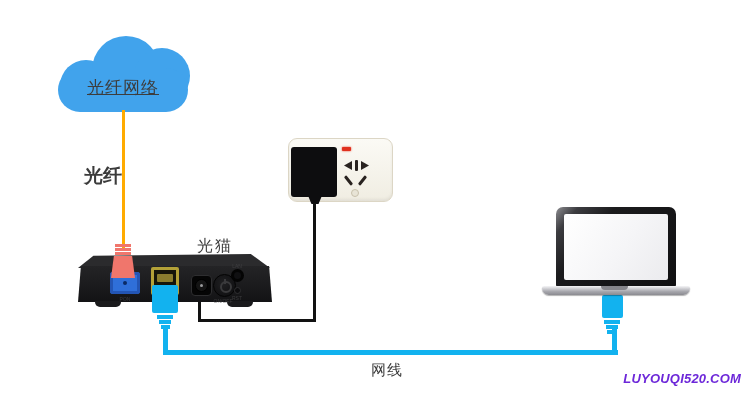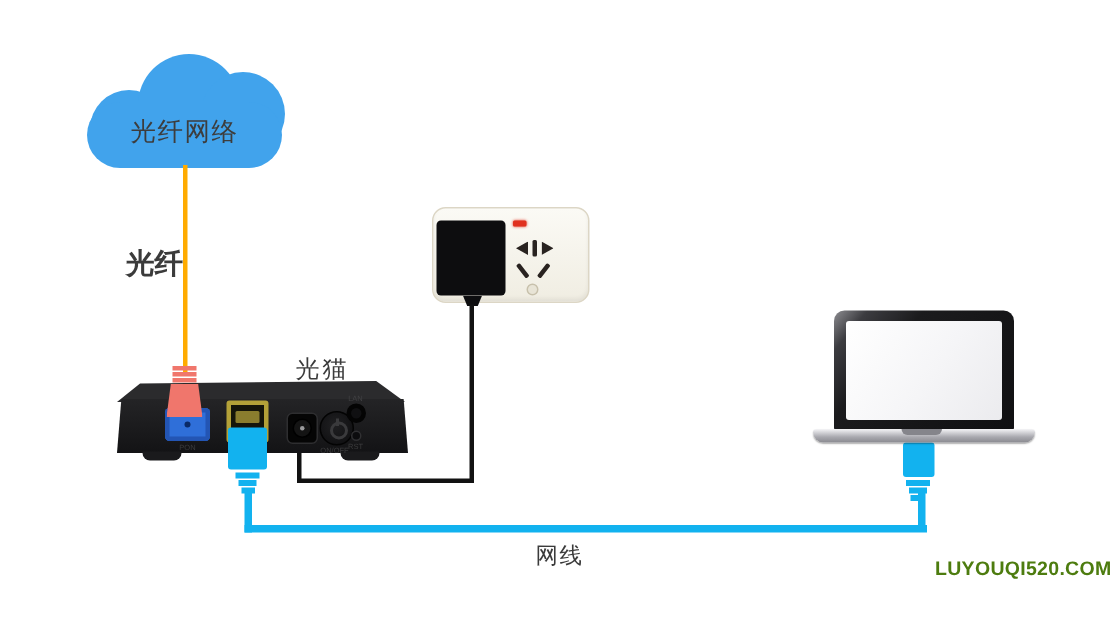--- a/index.html
+++ b/index.html
@@ -5,21 +5,21 @@
   html,body{margin:0;padding:0;background:#ffffff;}
   body{font-family:"Liberation Sans","DejaVu Sans",sans-serif;}
   .scene{position:relative;width:745px;height:419px;background:#ffffff;overflow:hidden;}
   .abs{position:absolute;}
   .label{color:#3b3b3b;}
 
   
   .cloud-part{background:#41a3ec;position:absolute;border-radius:50%;}
   .cloud-base{background:#41a3ec;position:absolute;border-radius:22px;}
   .cloud-text{position:absolute;left:0;right:0;top:40px;text-align:center;
-    font-size:17px;color:#3d3d3d;letter-spacing:1px;}
+    font-size:17px;color:#3d3d3d;letter-spacing:1px;text-decoration:underline;}
 
   
   .fiber-line{background:#ffab00;}
   .power-line{background:#121212;}
   .eth-line{background:#12b2ef;}
 
   
   .modem-top{background:#2b2b2d;clip-path:polygon(8% 12%,90% 0,100% 100%,0 100%);}
   .modem-face{background:linear-gradient(#242426,#131315);clip-path:polygon(1.5% 0,98.5% 0,100% 100%,0 100%);}
   .modem-foot{background:#1a1a1c;border-radius:0 0 5px 5px;}
@@ -59,21 +59,21 @@
   
   .lap-bezel{background:linear-gradient(130deg,#8d8d91 0%,#3c3c40 12%,#1b1b1d 32%,#101012 100%);
     border-radius:7px 7px 2px 2px;}
   .lap-screen{background:linear-gradient(125deg,#ffffff 0%,#f5f5f7 55%,#ebebee 100%);border-radius:2px;}
   .lap-base{background:linear-gradient(#f5f5f7,#a8a8ae 60%,#8a8a90);border-radius:3px 3px 9px 9px;
     box-shadow:0 1px 1px rgba(0,0,0,.3);}
   .lap-notch{background:#85858b;border-radius:0 0 5px 5px;}
 
   
   .wm-title{font-weight:bold;font-size:21px;color:#2b2b2b;letter-spacing:1px;}
-  .wm-site{font-weight:bold;font-size:13px;color:#4d7c0f;letter-spacing:.2px;}
+  .wm-site{font-weight:bold;font-size:13px;color:#6d28d9;letter-spacing:.2px;font-style:italic;}
 </style>
 </head>
 <body>
 
 <div class="scene">
 
   <div class="abs" style="left:58px;top:36px;width:130px;height:76px;">
     <div class="cloud-part" style="left:2px;top:24px;width:52px;height:52px;"></div>
     <div class="cloud-part" style="left:34px;top:0px;width:68px;height:68px;"></div>
     <div class="cloud-part" style="left:76px;top:12px;width:56px;height:56px;"></div>
@@ -144,21 +144,21 @@
   <div class="abs ec" style="left:161px;top:325px;width:9px;height:3.5px;"></div>
   <div class="abs eth-line" style="left:163px;top:328px;width:5px;height:27px;"></div>
   <div class="abs eth-line" style="left:163px;top:350px;width:455px;height:5px;"></div>
   <div class="abs eth-line" style="left:612px;top:328px;width:5px;height:25px;"></div>
 
   <div class="abs ec" style="left:607px;top:330px;width:9px;height:3.5px;"></div>
   <div class="abs ec" style="left:606px;top:325px;width:12px;height:3.5px;"></div>
   <div class="abs ec" style="left:604px;top:320px;width:16px;height:3.5px;"></div>
   <div class="abs ec" style="left:602px;top:295px;width:21px;height:23px;border-radius:2px;"></div>
 
-  <div class="abs label" style="left:357px;top:361px;font-size:15px;letter-spacing:1px;text-align:center;">网线</div>
+  <div class="abs label" style="left:371px;top:361px;font-size:15px;letter-spacing:1px;text-align:center;">网线</div>
 
   <div class="abs lap-bezel" style="left:556px;top:207px;width:120px;height:80px;">
     <div class="abs lap-screen" style="left:8px;top:7px;width:104px;height:66px;"></div>
   </div>
   <div class="abs lap-base" style="left:542px;top:286px;width:148px;height:9px;">
     <div class="abs lap-notch" style="left:59px;top:0px;width:27px;height:4px;"></div>
   </div>
 
   <div class="abs" style="right:4px;top:371px;text-align:right;">
     <div class="wm-site">LUYOUQI520.COM</div>

